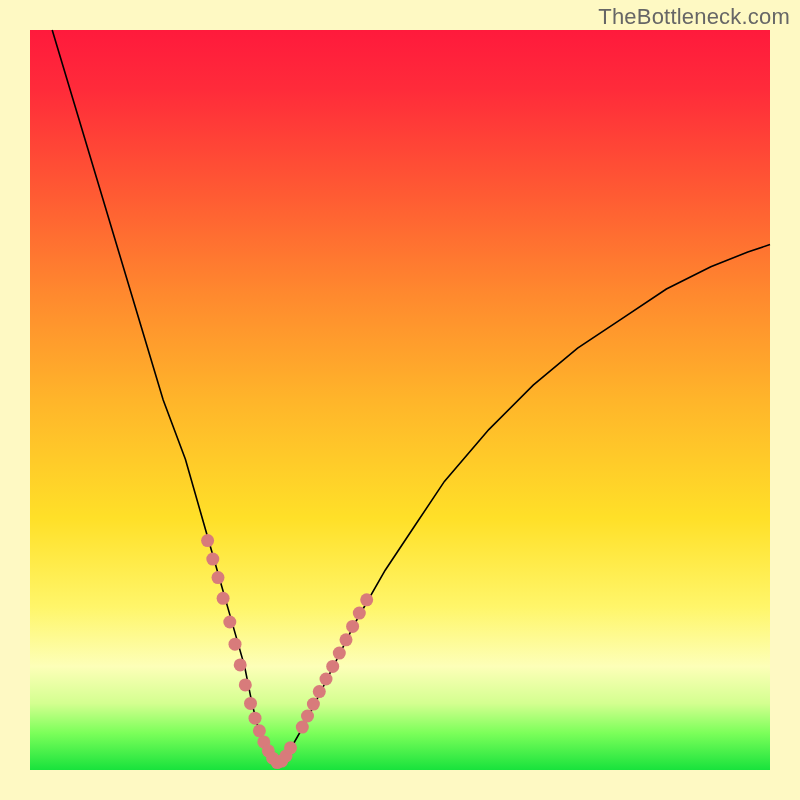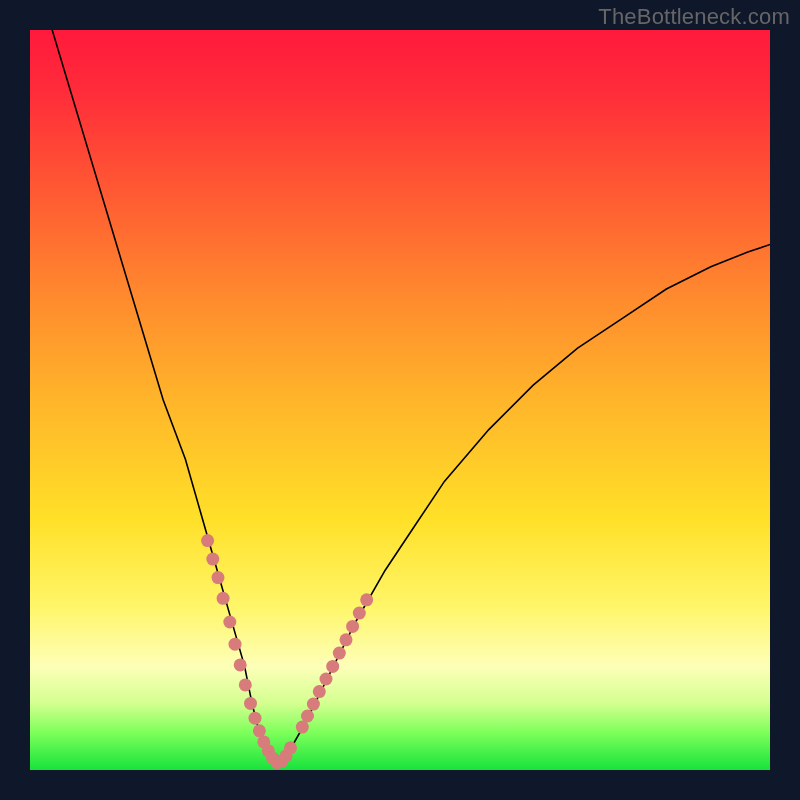--- a/index.html
+++ b/index.html
@@ -8,21 +8,21 @@
     width: 800px;
     height: 800px;
     background: #000;
     font-family: Arial, Helvetica, sans-serif;
     overflow: hidden;
   }
   .frame {
     position: absolute;
     left: 0; top: 0;
     width: 800px; height: 800px;
-    background: #0f172a;
+    background: #fef9c3;
   }
   .plot {
     position: absolute;
     left: 30px;
     top: 30px;
     width: 740px;
     height: 740px;
     
     background: linear-gradient(to bottom,
       #ff1a3c 0%,

